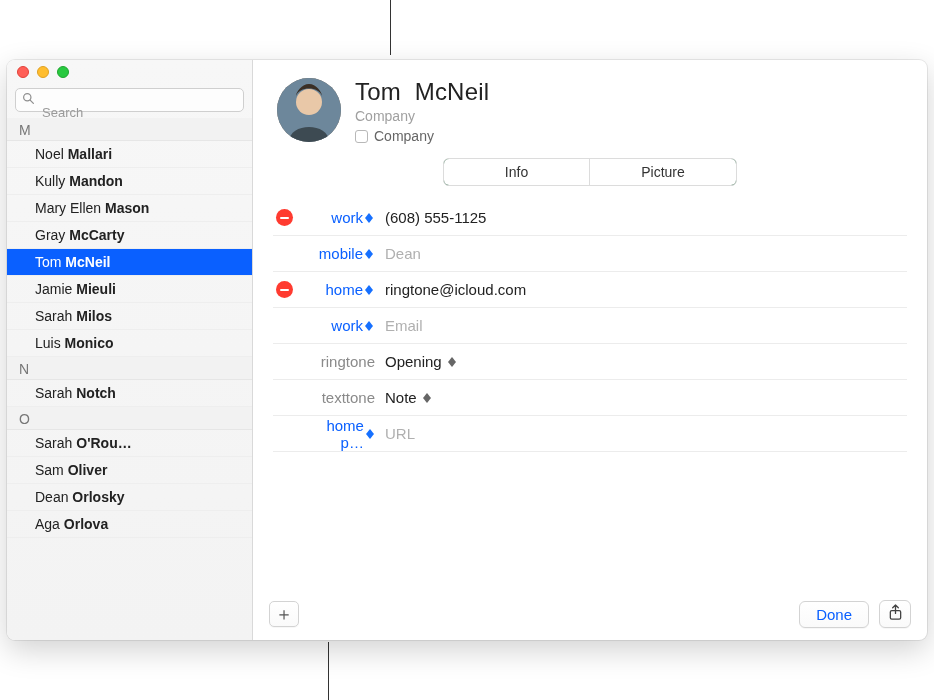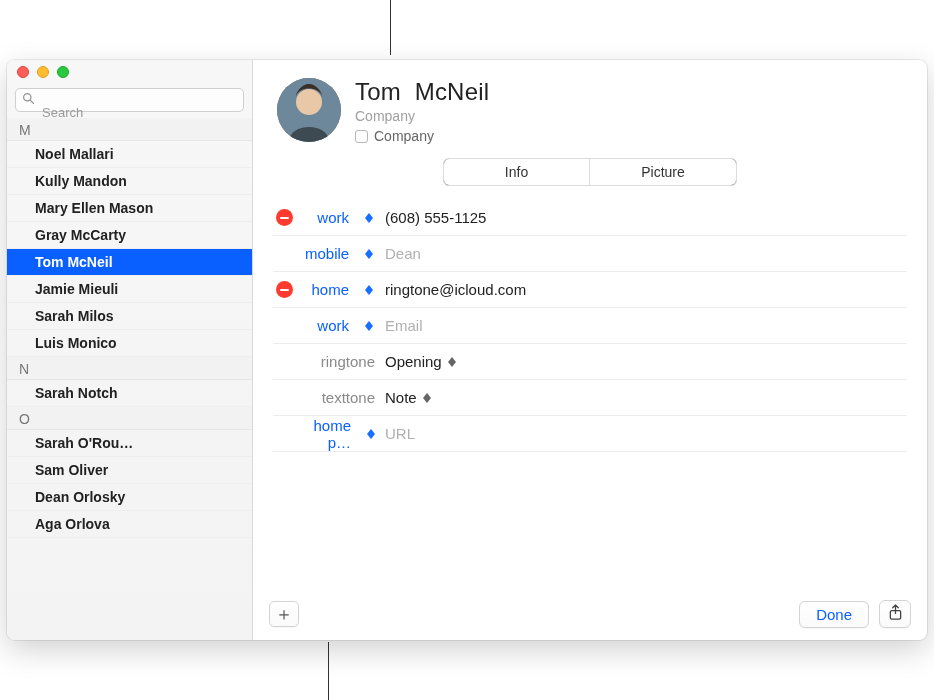--- a/index.html
+++ b/index.html
@@ -80,21 +80,21 @@
     font-size: 14px;
   }
   .row {
     padding: 5px 12px 5px 28px;
     border-bottom: 1px solid #eee;
     white-space: nowrap;
     overflow: hidden;
     text-overflow: ellipsis;
   }
   .row.sel { background:#0a60ff; color:#fff; }
-  .row .first { font-weight: 700; }
+  .row .first { font-weight: 400; }
   .row .last { font-weight: 700; }
 
   .main { flex:1; display:flex; flex-direction:column; position:relative; }
   .header {
     display:flex;
     padding: 18px 20px 8px 24px;
     gap: 14px;
   }
   .avatar {
     width: 64px; height: 64px; border-radius: 50%;
@@ -149,21 +149,21 @@
     border-bottom: 1px solid #ececec;
     min-height: 36px;
     gap: 10px;
   }
   .label-cell {
     width: 92px;
     text-align: right;
     display:flex;
     align-items:center;
     justify-content:flex-end;
-    gap: 16px;
+    gap: 2px;
     font-size: 15px;
     position: relative;
   }
   .label-cell.blue { color:#0a60ff; }
   .label-cell.gray { color:#8a8a8a; }
   .accessory {
     width: 22px; display:flex; justify-content:center;
   }
   .remove {
     width:17px; height:17px; border-radius:50%;

